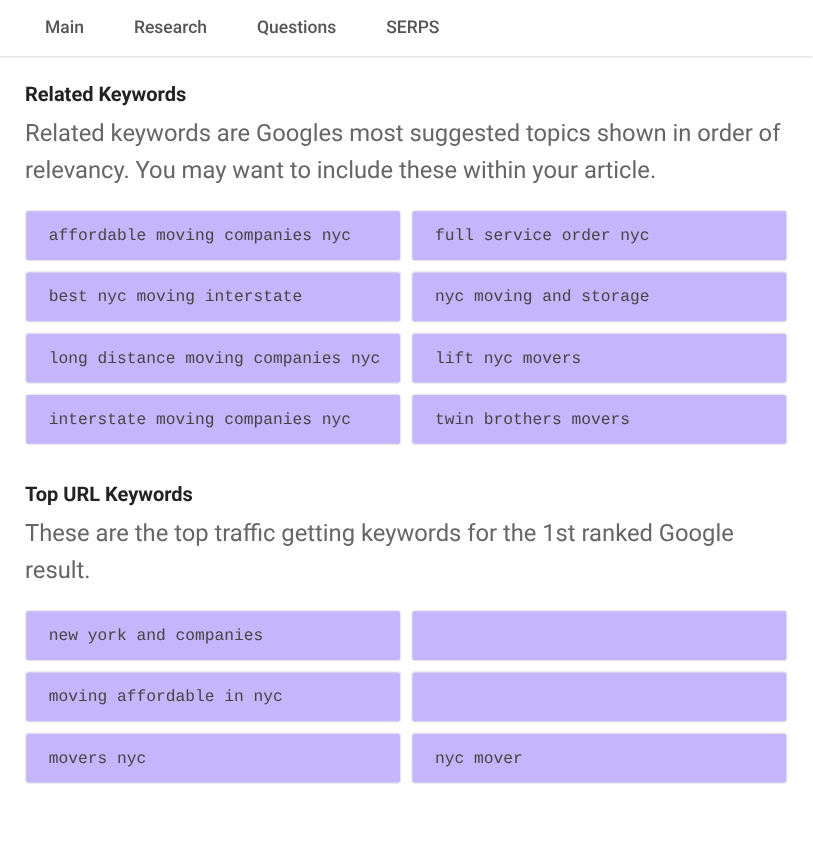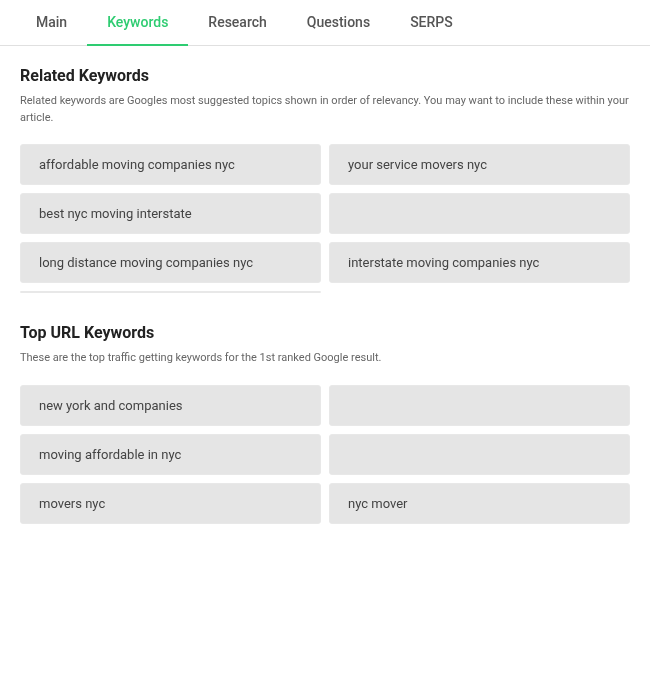--- a/index.html
+++ b/index.html
@@ -41,102 +41,108 @@
     
     .section-title {
       font-size: 16px;
       font-weight: 700;
       color: #222;
       margin-bottom: 8px;
     }
 
     
     .section-desc {
-      font-size: 11px;
+      font-size: 19px;
       color: #666;
       margin-bottom: 18px;
       line-height: 1.5;
     }
 
     
     .keyword-grid {
       display: grid;
       grid-template-columns: 1fr 1fr;
       gap: 8px;
       margin-bottom: 30px;
     }
 
     .keyword-item {
       display: flex;
       align-items: center;
       border: 1px solid #e8e8e8;
       border-radius: 3px;
-      background: #e5e5e5;
+      background: #c4b5fd;
       overflow: hidden;
+      font-family: Liberation Mono, monospace;
     }
 
     .keyword-accent {
       width: 4px;
       background: #f39c12;
       flex-shrink: 0;
     }
 
     .keyword-text {
       padding: 12px 14px;
       font-size: 13px;
       color: #444;
       font-weight: 400;
     }
   </style>
 </head>
 <body>
 
 <nav class="tab-bar">
   <div class="tab">Main</div>
-  <div class="tab active">Keywords</div>
   <div class="tab">Research</div>
   <div class="tab">Questions</div>
   <div class="tab">SERPS</div>
 </nav>
 
 <div class="content">
 
   <h2 class="section-title">Related Keywords</h2>
   <p class="section-desc">Related keywords are Googles most suggested topics shown in order of relevancy. You may want to include these within your article.</p>
 
   <div class="keyword-grid">
 
     <div class="keyword-item">
       <div class="keyword-accent"></div>
       <span class="keyword-text">affordable moving companies nyc</span>
     </div>
     <div class="keyword-item">
       <div class="keyword-accent"></div>
-      <span class="keyword-text">your service movers nyc</span>
+      <span class="keyword-text">full service order nyc</span>
     </div>
 
     <div class="keyword-item">
       <div class="keyword-accent"></div>
       <span class="keyword-text">best nyc moving interstate</span>
     </div>
     <div class="keyword-item">
       <div class="keyword-accent"></div>
+      <span class="keyword-text">nyc moving and storage</span>
     </div>
 
     <div class="keyword-item">
       <div class="keyword-accent"></div>
       <span class="keyword-text">long distance moving companies nyc</span>
+    </div>
+    <div class="keyword-item">
+      <div class="keyword-accent"></div>
+      <span class="keyword-text">lift nyc movers</span>
     </div>
 
     <div class="keyword-item">
       <div class="keyword-accent"></div>
       <span class="keyword-text">interstate moving companies nyc</span>
     </div>
     <div class="keyword-item">
       <div class="keyword-accent"></div>
+      <span class="keyword-text">twin brothers movers</span>
     </div>
   </div>
 
   <h2 class="section-title">Top URL Keywords</h2>
   <p class="section-desc">These are the top traffic getting keywords for the 1st ranked Google result.</p>
 
   <div class="keyword-grid">
 
     <div class="keyword-item">
       <div class="keyword-accent"></div>

